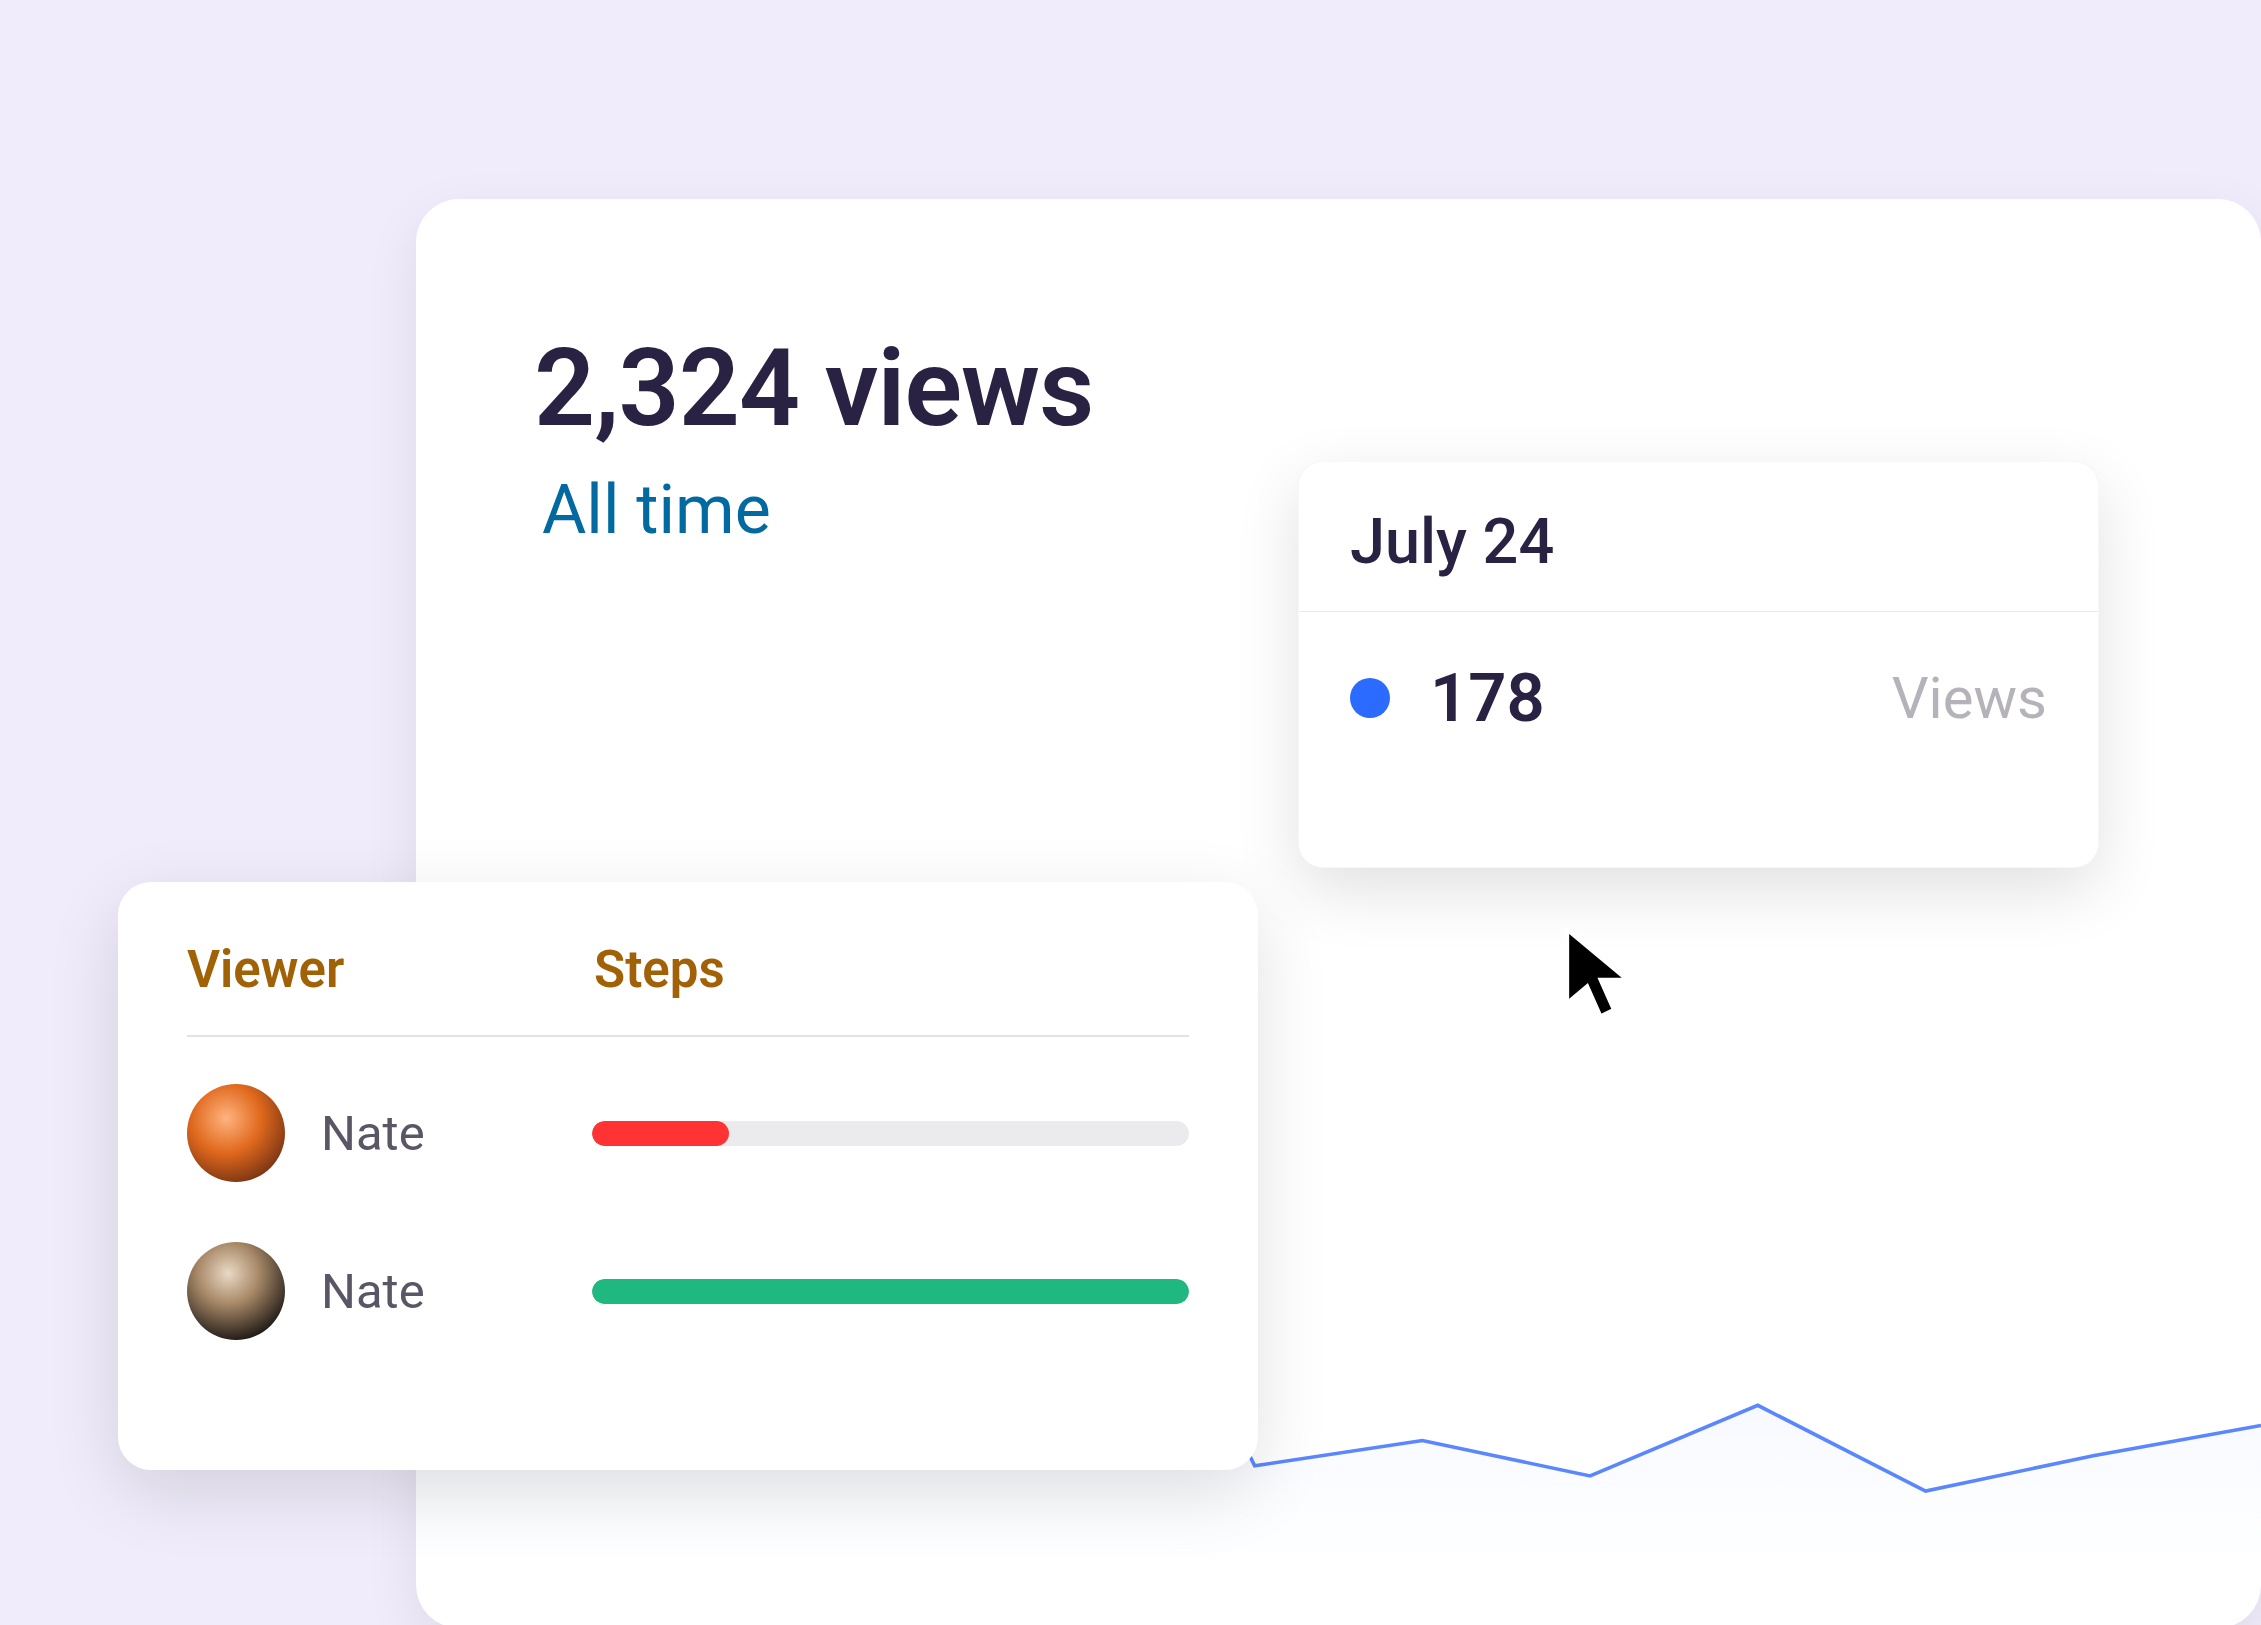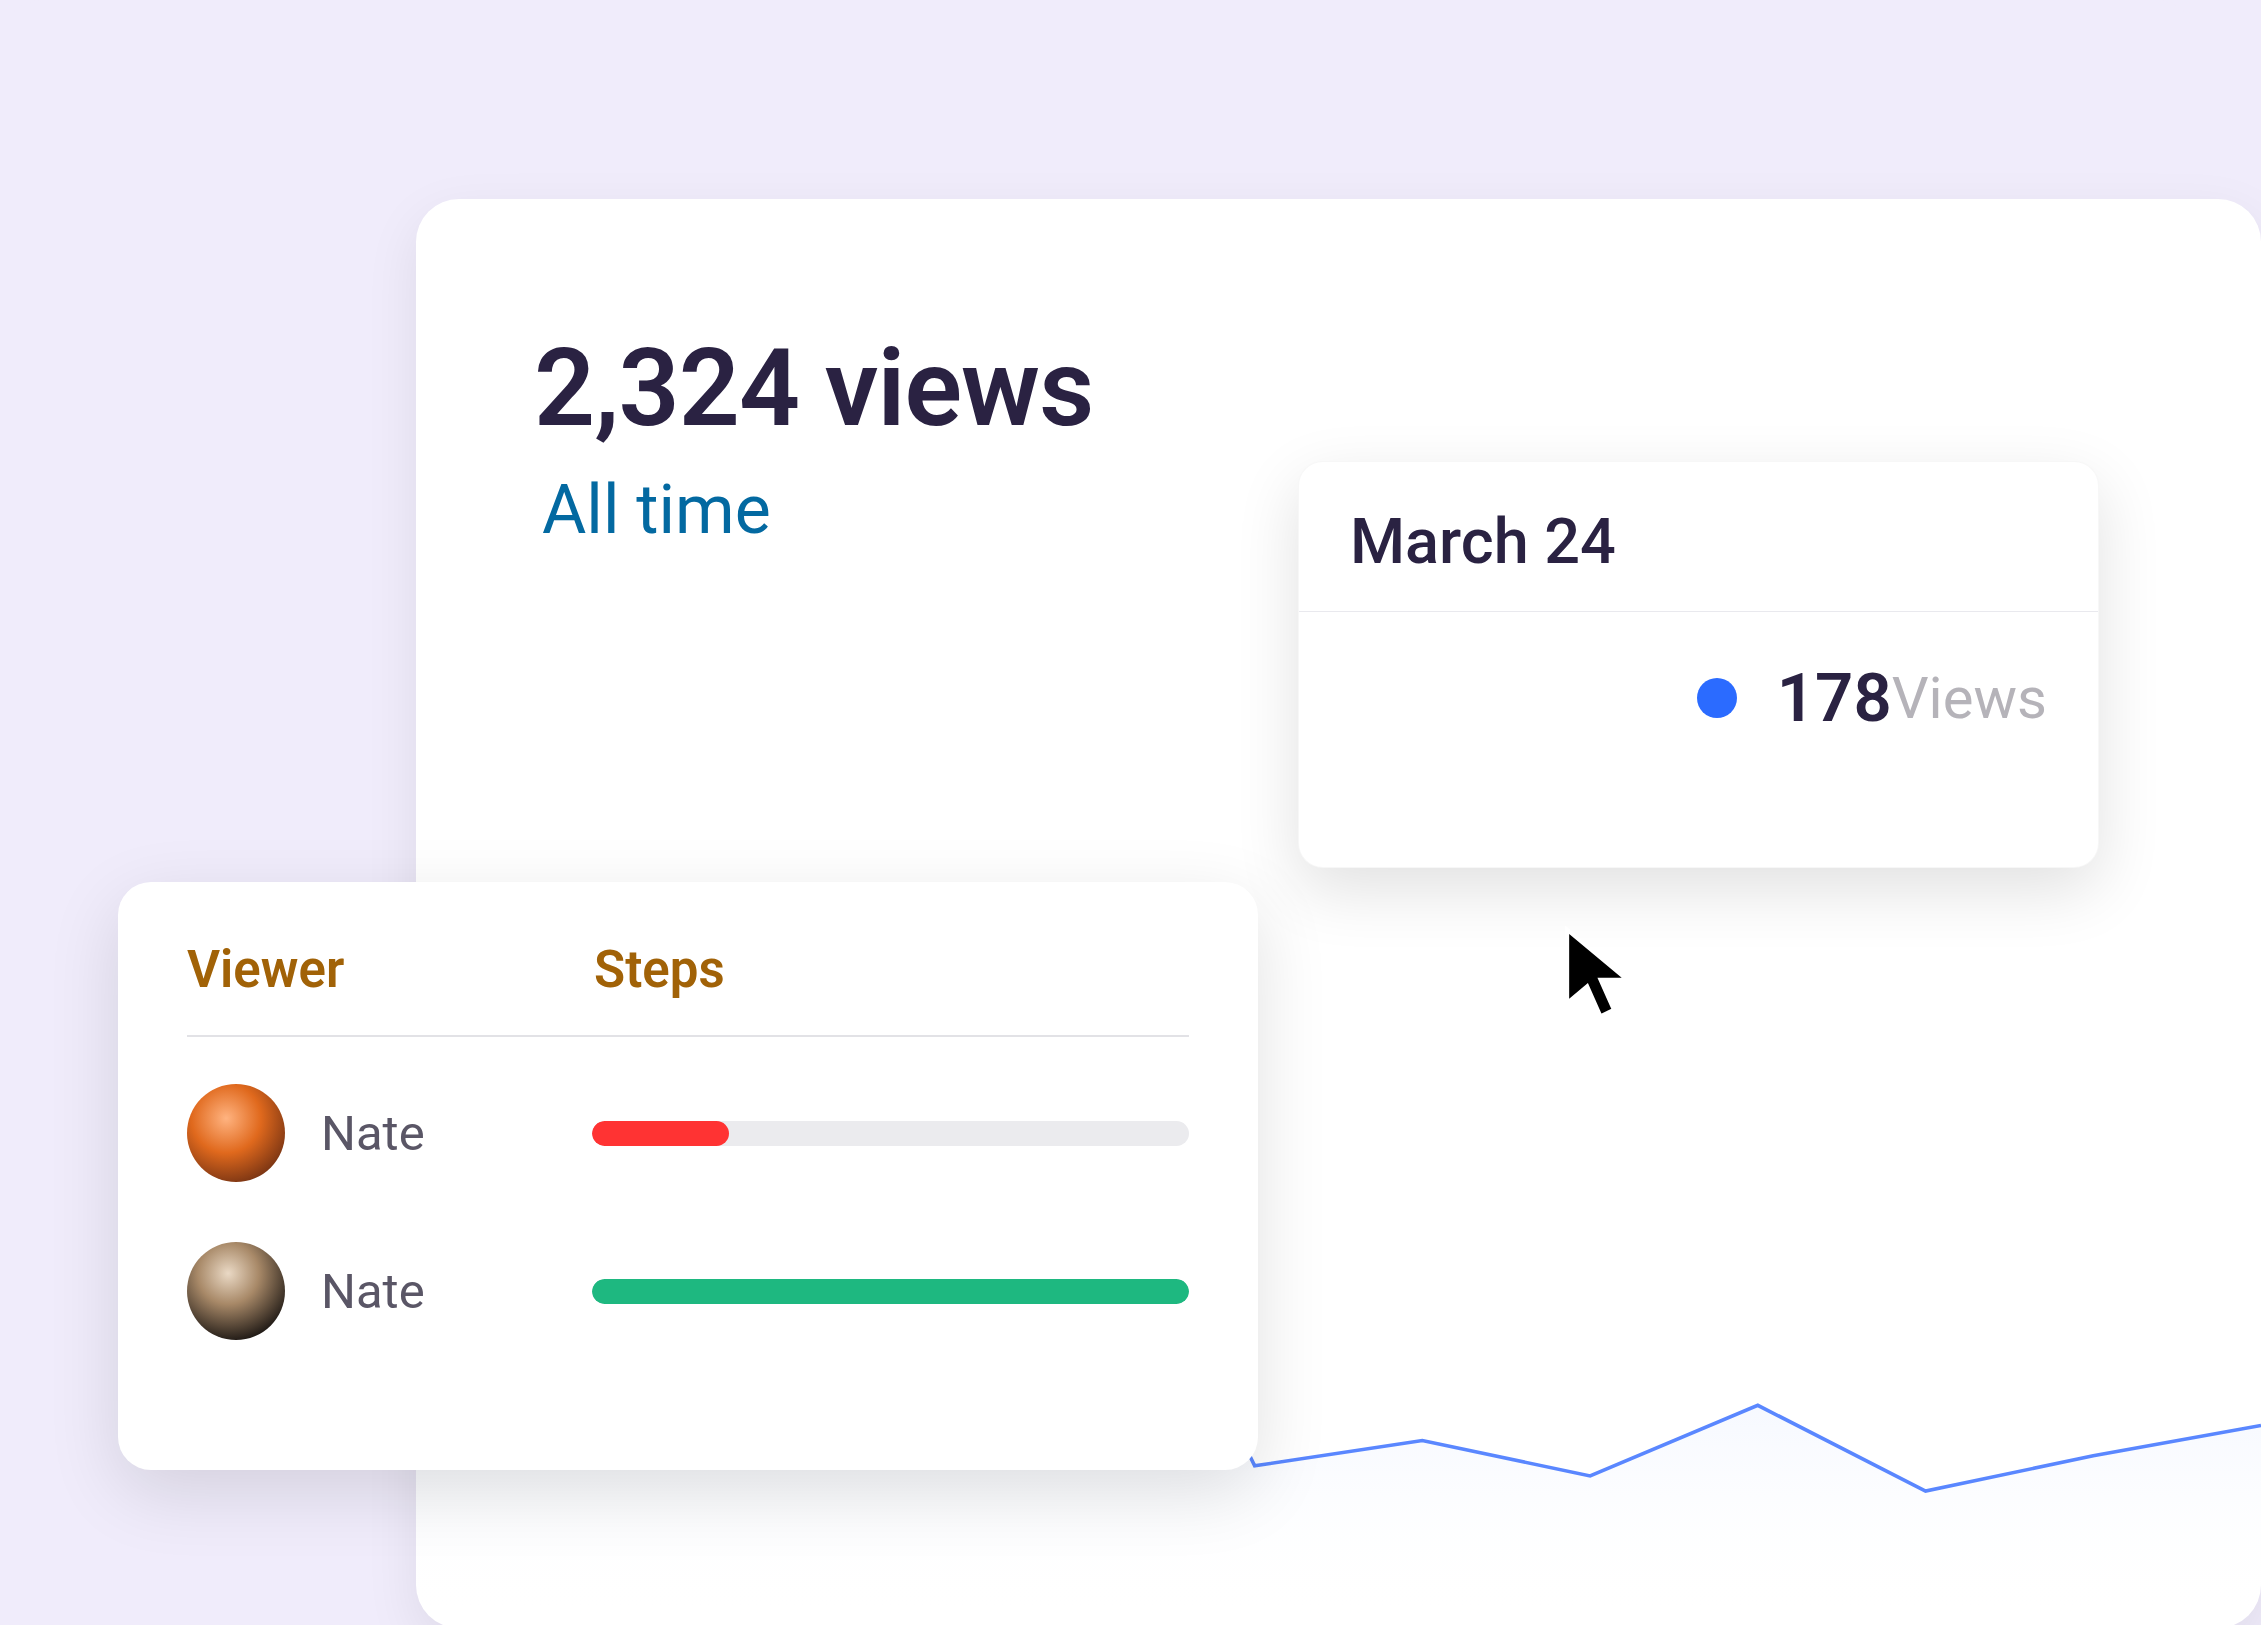--- a/index.html
+++ b/index.html
@@ -67,21 +67,21 @@
     .tooltip-date {
       padding: 43px 51px 33px 51px;
       font-size: 63px;
       font-weight: 500;
       color: #2a2242;
       border-bottom: 1.8px solid #e9e9ee;
     }
     .tooltip-body {
       display: flex;
       align-items: center;
-      justify-content: flex-end;
+      justify-content: space-between;
       padding: 47px 51px;
     }
     .tooltip-left {
       display: flex;
       align-items: center;
       gap: 40px;
     }
     .tooltip-dot {
       width: 40px;
       height: 40px;
@@ -192,21 +192,21 @@
 <body>
 
 <div class="canvas">
 
   <div class="main-card">
 
     <div class="main-title">2,324 views</div>
     <div class="main-subtitle">All time</div>
 
     <div class="tooltip-card">
-      <div class="tooltip-date">March 24</div>
+      <div class="tooltip-date">July 24</div>
       <div class="tooltip-body">
         <div class="tooltip-left">
           <div class="tooltip-dot"></div>
           <div class="tooltip-value">178</div>
         </div>
         <div class="tooltip-label">Views</div>
       </div>
     </div>
 
     <svg class="cursor" viewBox="0 0 24 30">

